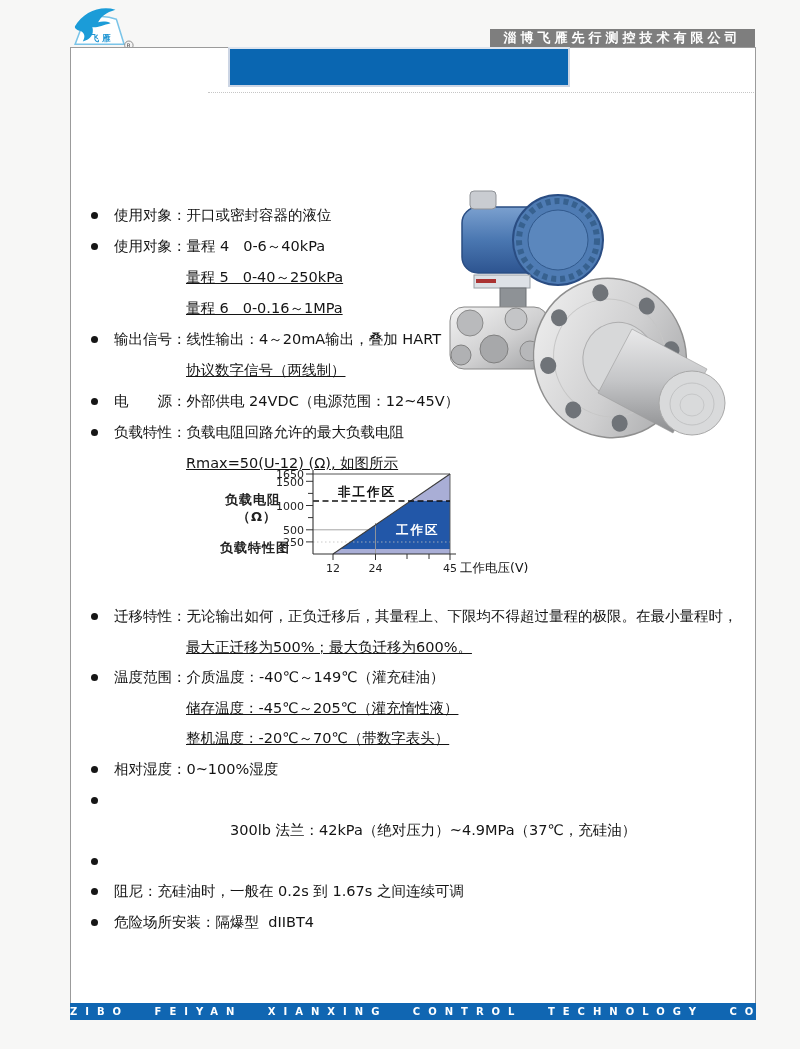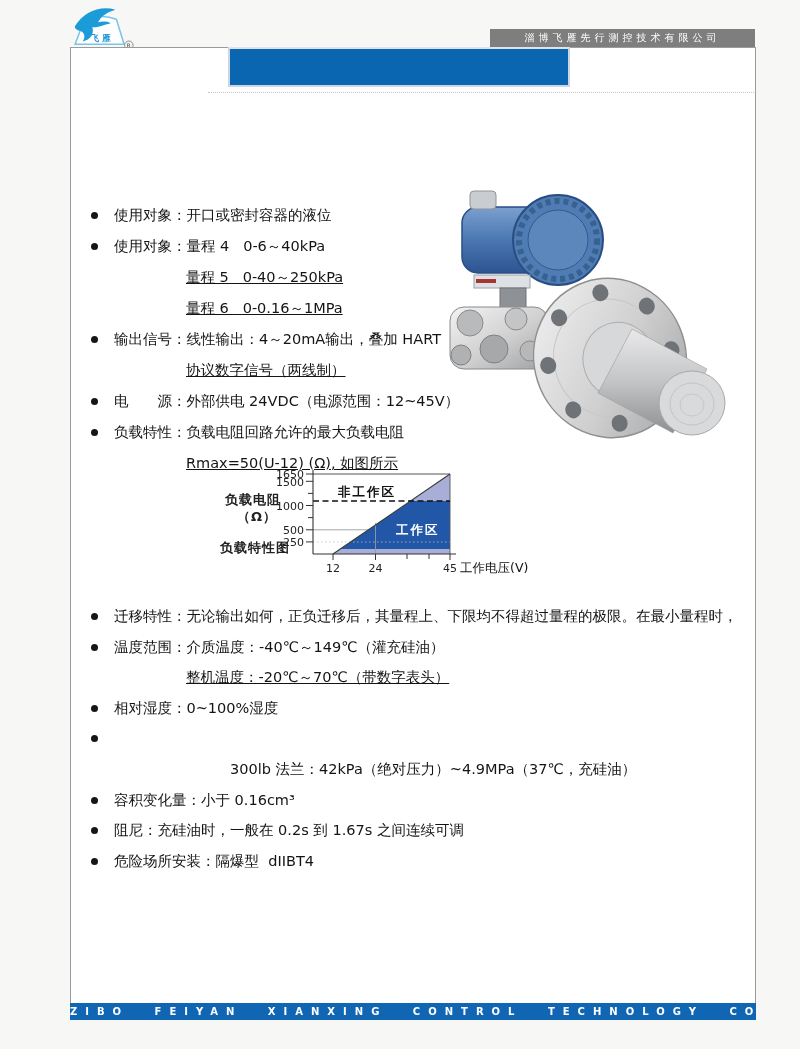--- a/index.html
+++ b/index.html
@@ -10,21 +10,21 @@
     color:#1b1b1b;
   }
   .page{
     position:absolute;left:70px;top:47px;width:684px;height:956px;
     background:#ffffff;border:1px solid #9b9b9b;
   }
   
   .company-bar{
     position:absolute;left:490px;top:29px;width:265px;height:18px;
     background:#7e7e7e;color:#ffffff;
-    font-size:10px;font-weight:normal;letter-spacing:4px;
+    font-size:13px;font-weight:bold;letter-spacing:4px;
     line-height:18px;text-align:center;white-space:nowrap;overflow:hidden;
   }
   
   .banner{
     position:absolute;left:228px;top:47px;width:338px;height:36px;
     background:#0a66b1;border:2px solid #ccd5e4;border-top-color:#dde4ee;
   }
   .dotted-rule{
     position:absolute;left:208px;top:92px;width:546px;height:0;
     border-top:1px dotted #c6c6c6;
@@ -223,40 +223,45 @@
     <text class="creg" x="118" y="36" fill="#111">非工作区</text>
     <text class="creg" x="176" y="74" fill="#ffffff">工作区</text>
   </svg>
 </div>
 
 <div class="specs rowsB" style="position:absolute;">
   <div class="spec-row">
       <span class="bullet"></span>
       <span class="spec-line"><span class="spec-label">迁移特性：</span><span class="spec-text">无论输出如何，正负迁移后，其量程上、下限均不得超过量程的极限。在最小量程时，</span></span>
     </div>
+  <div class="spec-row cont1">
+      <span class="spec-line"><span class="spec-text">最大正迁移为500%；最大负迁移为600%。</span></span>
+    </div>
   <div class="spec-row">
       <span class="bullet"></span>
       <span class="spec-line"><span class="spec-label">温度范围：</span><span class="spec-text">介质温度：-40℃～149℃（灌充硅油）</span></span>
+    </div>
+  <div class="spec-row cont1">
+      <span class="spec-line"><span class="spec-text">储存温度：-45℃～205℃（灌充惰性液）</span></span>
     </div>
   <div class="spec-row cont1">
       <span class="spec-line"><span class="spec-text">整机温度：-20℃～70℃（带数字表头）</span></span>
     </div>
   <div class="spec-row">
       <span class="bullet"></span>
       <span class="spec-line"><span class="spec-label">相对湿度：</span><span class="spec-text">0~100%湿度</span></span>
     </div>
   <div class="spec-row">
       <span class="bullet"></span>
     </div>
   <div class="spec-row cont2">
       <span class="spec-line"><span class="spec-text">300lb 法兰：42kPa（绝对压力）~4.9MPa（37℃，充硅油）</span></span>
     </div>
   <div class="spec-row">
       <span class="bullet"></span>
-      <span class="spec-line"><span class="spec-label">容积变化量：</span><span class="spec-text">小于 0.16cm³</span></span>
     </div>
   <div class="spec-row">
       <span class="bullet"></span>
       <span class="spec-line"><span class="spec-label">阻尼：</span><span class="spec-text">充硅油时，一般在 0.2s 到 1.67s 之间连续可调</span></span>
     </div>
   <div class="spec-row">
       <span class="bullet"></span>
       <span class="spec-line"><span class="spec-label">危险场所安装：</span><span class="spec-text">隔爆型  dIIBT4</span></span>
     </div>
 </div>

